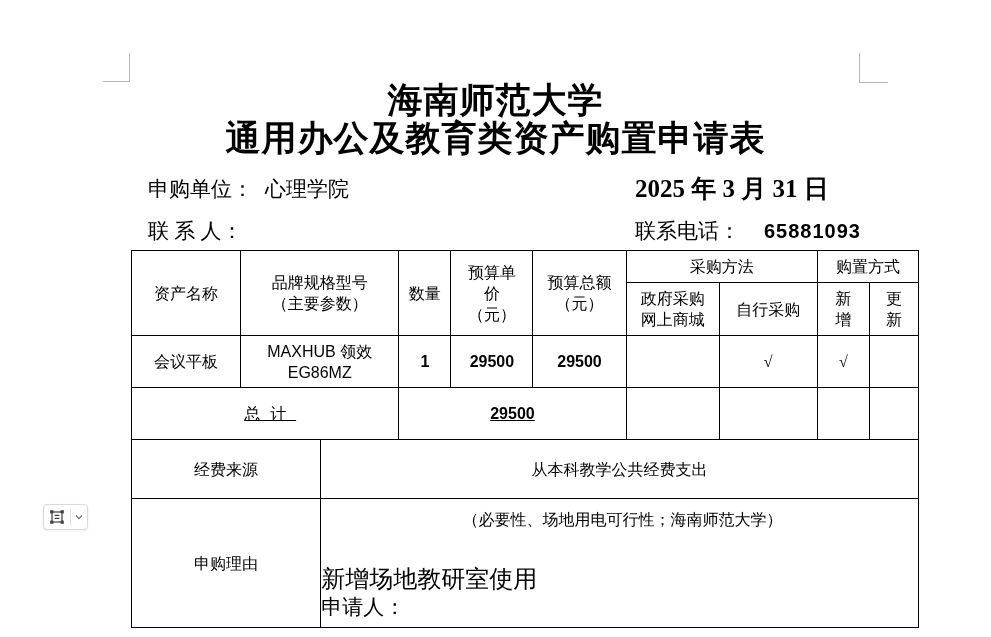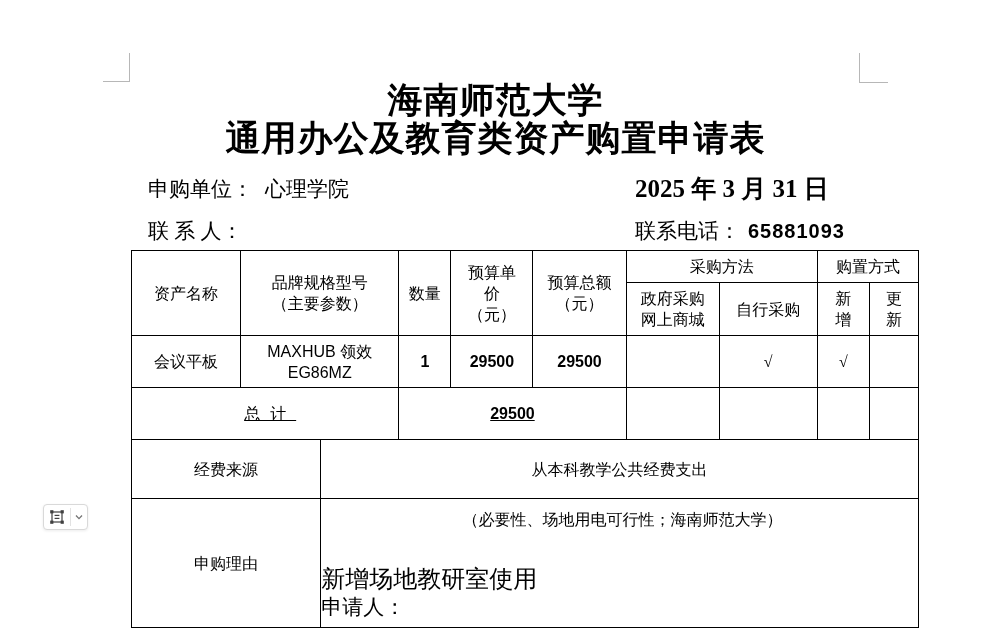--- a/index.html
+++ b/index.html
@@ -19,21 +19,21 @@
     text-align:center; font-family:"Liberation Sans", sans-serif;
     font-weight:700; font-size:35px; line-height:38px; letter-spacing:1px; }
   
   .info-line { position:absolute; left:0; width:100%; height:26px;
     font-size:21px; line-height:26px;text-align:right; }
   .il-1 { top:176px; } .il-2 { top:218px; }
   .pos-left  { position:absolute; left:148px; white-space:nowrap; }
   .pos-right { position:absolute; left:635px; white-space:nowrap; }
   .unit-value { margin-left:12px; }
   .num  { font-family:"Liberation Sans", sans-serif; font-weight:600; }
-  .phone-num { font-size:20px; letter-spacing:1px; margin-left:8px; }
+  .phone-num { font-size:20px; letter-spacing:1px; margin-left:24px; }
   .date-text { font-size:25px; font-weight:600; }
   
   table.form { position:absolute; left:131px; top:250px; width:788px;
     border-collapse:collapse; table-layout:fixed; }
   table.form td { border:1px solid #000; text-align:center;
     vertical-align:middle; padding:0; font-size:16px; line-height:21px;
     overflow:hidden; }
   tr.r-h1 { height:32px; } tr.r-h2 { height:53px; }
   tr.r-data { height:52px; } tr.r-total { height:52px;text-decoration:underline; }
   tr.r-fund { height:59px; } tr.r-reason { height:129px; }

